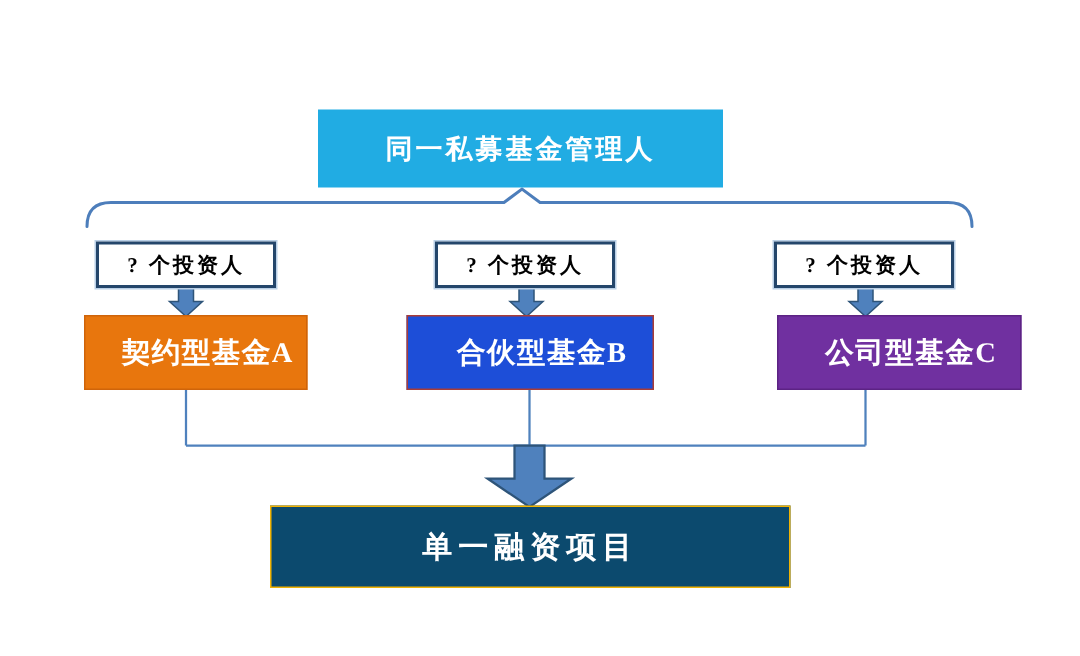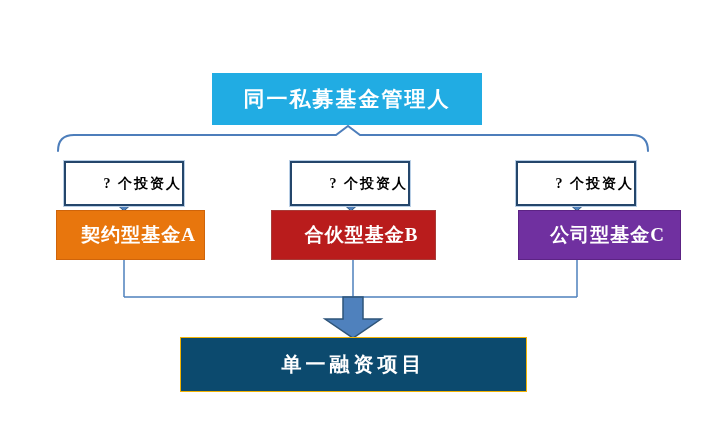--- a/index.html
+++ b/index.html
@@ -16,40 +16,40 @@
     display:flex;align-items:center;justify-content:center;
     box-sizing:border-box;
     font-weight:bold;
     text-align:center;
     white-space:nowrap;
   }
   .manager-box{
     left:212px;top:73px;width:270px;height:52px;
     background:#21ACE3;
     color:#ffffff;
-    font-size:21px;letter-spacing:2px;
+    font-size:18px;letter-spacing:2px;
   }
   .investor-box{
-    top:161px;width:120px;height:45px;
+    top:161px;width:120px;height:31px;
     background:#ffffff;
     border:2px solid #24466B;
     box-shadow:0 0 0 1px #b9cfe6;
     color:#000000;
-    font-size:14px;letter-spacing:2px;justify-content:flex-end;
+    font-size:14px;letter-spacing:2px;
   }
   .investor-1{left:64px;}
   .investor-2{left:290px;}
   .investor-3{left:516px;}
   .fund-box{
     top:210px;height:50px;
     color:#ffffff;
     font-size:19px;letter-spacing:1px;padding-left:16px;
   }
   .fund-a{left:56px;width:149px;background:#E8760D;border:1px solid #CF640A;}
-  .fund-b{left:271px;width:165px;background:#b91c1c;border:1px solid #A83C38;}
+  .fund-b{left:271px;width:165px;background:#1d4ed8;border:1px solid #A83C38;}
   .fund-c{left:518px;width:163px;background:#7030A0;border:1px solid #5C2384;}
   .project-box{
     left:180px;top:337px;width:347px;height:55px;
     background:#0c4a6e;
     border:1px solid #F2B303;
     color:#ffffff;
     font-size:20px;letter-spacing:4px;
   }
 </style>
 </head>

